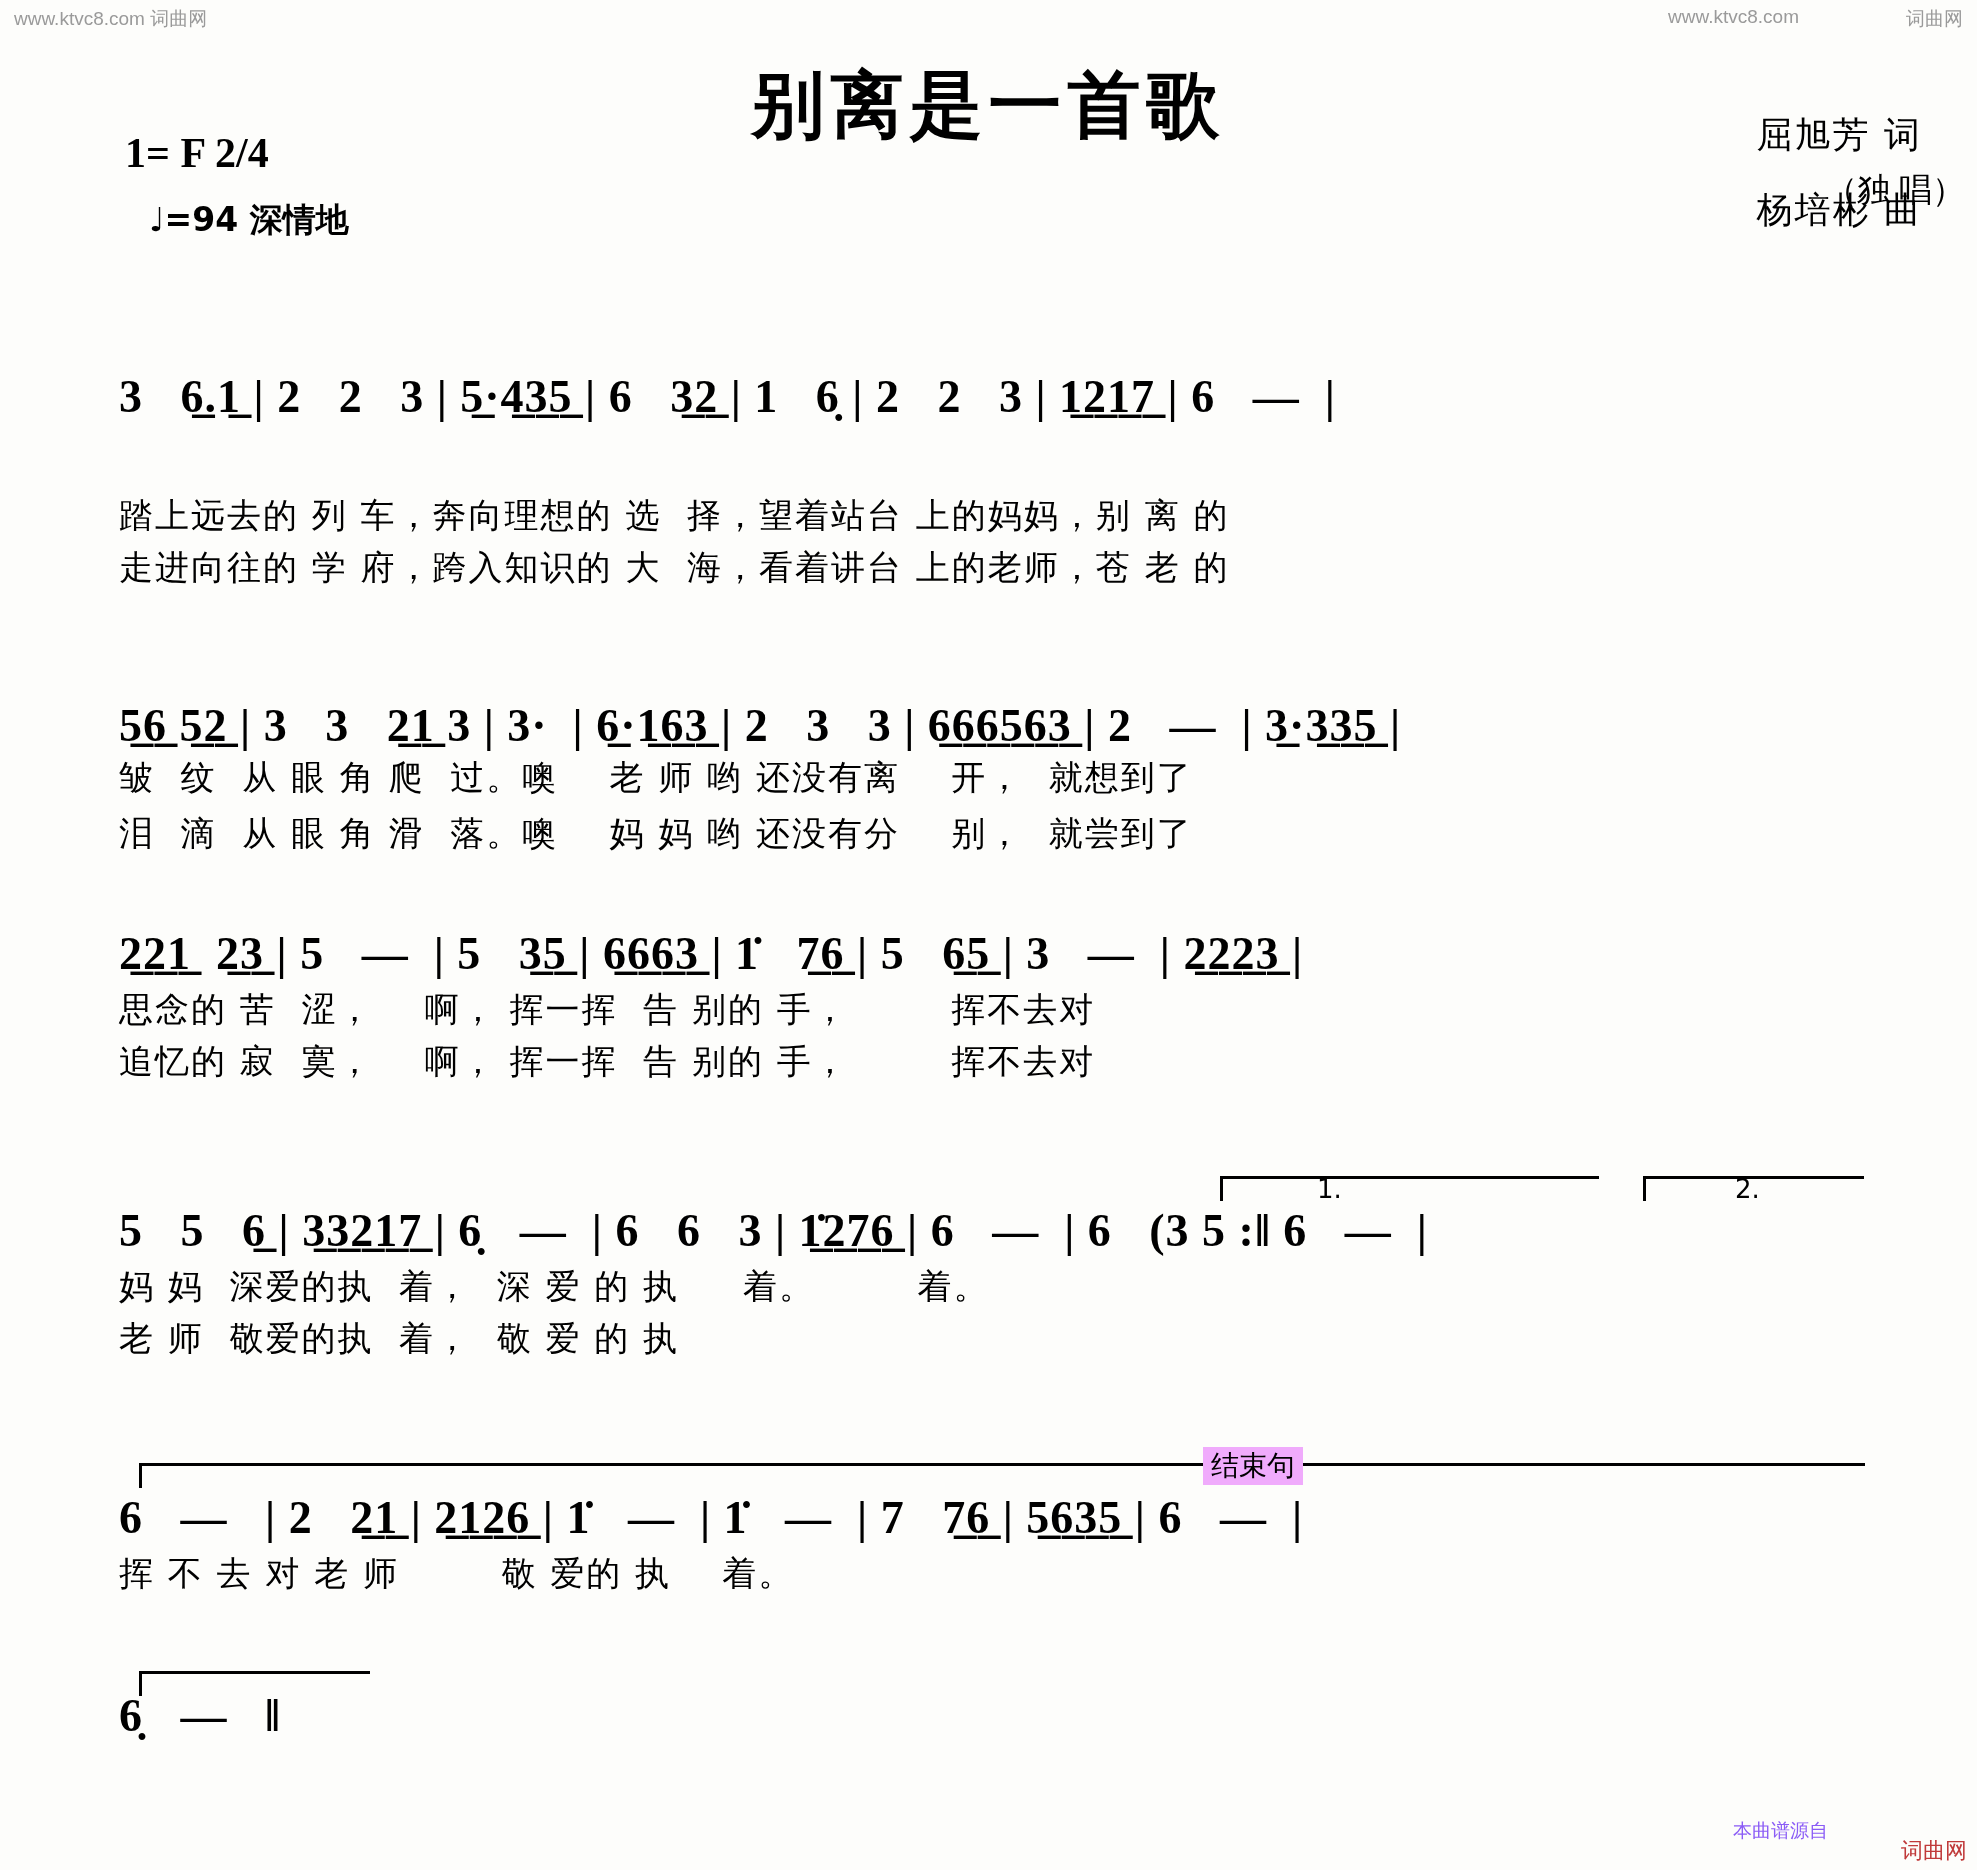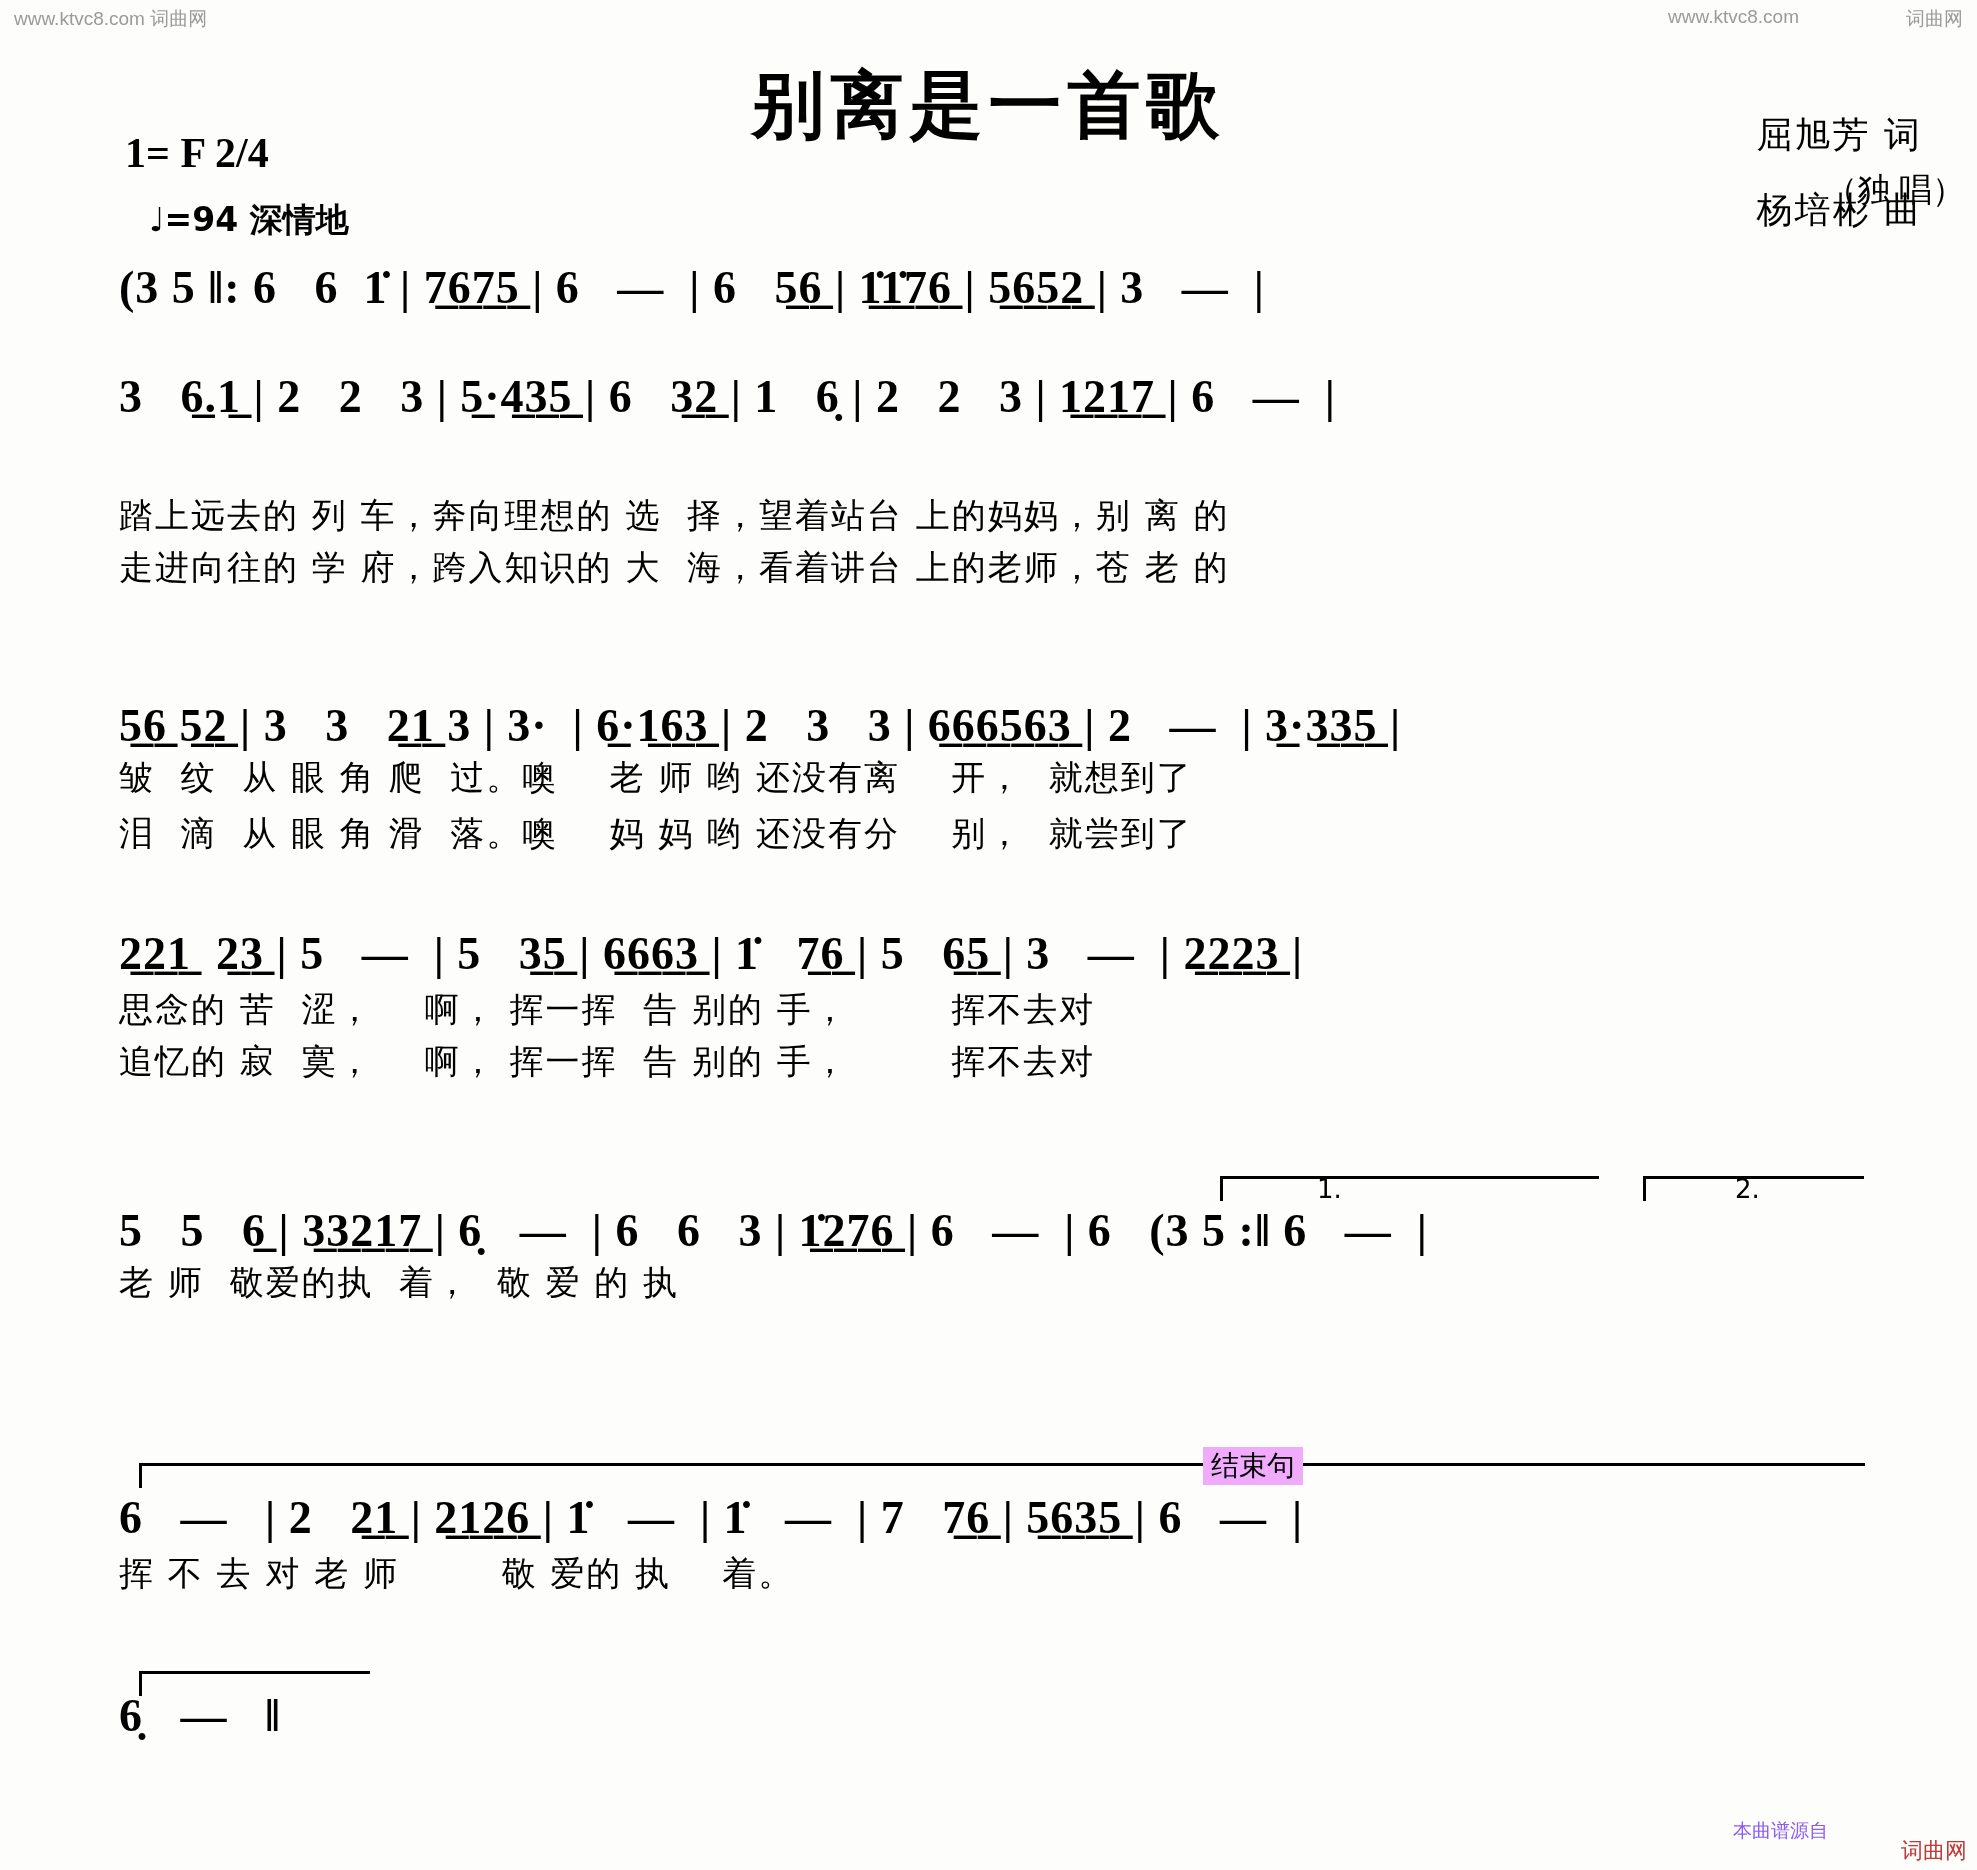--- a/index.html
+++ b/index.html
@@ -132,23 +132,20 @@
   <div class="wm wm-br">本曲谱源自</div>
   <div class="wm wm-br2">词曲网</div>
 
   <div class="title">别离是一首歌</div>
   <div class="subtitle">（独 唱）</div>
   <div class="credit credit-1">屈旭芳  词</div>
   <div class="credit credit-2">杨培彬  曲</div>
   <div class="keysig">1= F 2/4</div>
   <div class="tempo">♩=94 深情地</div>
 
-  <div class="row" style="top:265px">
-    <div class="notes">(3 5 ‖: 6   6  1̇ | 7̲6̲7̲5̲ | 6   —  | 6   5̲6̲ | 1̲̇1̲̇7̲6̲ | 5̲6̲5̲2̲ | 3   —  |</div>
-  </div>
 
   <div class="row" style="top:374px">
     <div class="notes">3   6̲.1̲ | 2   2   3 | 5̲·4̲3̲5̲ | 6   3̲2̲ | 1   6̣ | 2   2   3 | 1̲2̲1̲7̲ | 6   —  |</div>
   </div>
 
   <div class="row" style="top:483px">
     <div class="lyric">踏上远去的 列 车，奔向理想的 选  择，望着站台 上的妈妈，别 离 的</div>
     <div class="lyric lyric2">走进向往的 学 府，跨入知识的 大  海，看着讲台 上的老师，苍 老 的</div>
   </div>
 
@@ -164,20 +161,21 @@
     <div class="lyric lyric2">追忆的 寂  寞，    啊， 挥一挥  告 别的 手，        挥不去对</div>
   </div>
 
   <div class="bracket" style="left:1220px; top:1176px; width:376px;"></div>
   <div class="ending-label" style="left:1317px; top:1174px;">1.</div>
   <div class="bracket" style="left:1643px; top:1176px; width:218px;"></div>
   <div class="ending-label" style="left:1735px; top:1174px;">2.</div>
 
   <div class="row" style="top:1208px">
     <div class="notes">5   5   6̲ | 3̲3̲2̲1̲7̲ | 6̣   —  | 6   6   3 | 1̲̇2̲7̲6̲ | 6   —  | 6   (3 5 :‖ 6   —  |</div>
+    <div class="lyric">妈 妈  深爱的执  着，  深 爱 的 执     着。        着。</div>
     <div class="lyric lyric2">老 师  敬爱的执  着，  敬 爱 的 执</div>
   </div>
 
   <div class="bracket" style="left:139px; top:1463px; width:1723px;"></div>
   <div class="ending-label" style="left:1203px; top:1447px; background:#f0abfc; padding:0 8px; font-size:28px;">结束句</div>
 
   <div class="row" style="top:1495px">
     <div class="notes">6   —   | 2   2̲1̲ | 2̲1̲2̲6̲ | 1̇   —  | 1̇   —  | 7   7̲6̲ | 5̲6̲3̲5̲ | 6   —  |</div>
     <div class="lyric">挥 不 去 对 老 师        敬 爱的 执    着。</div>
   </div>

